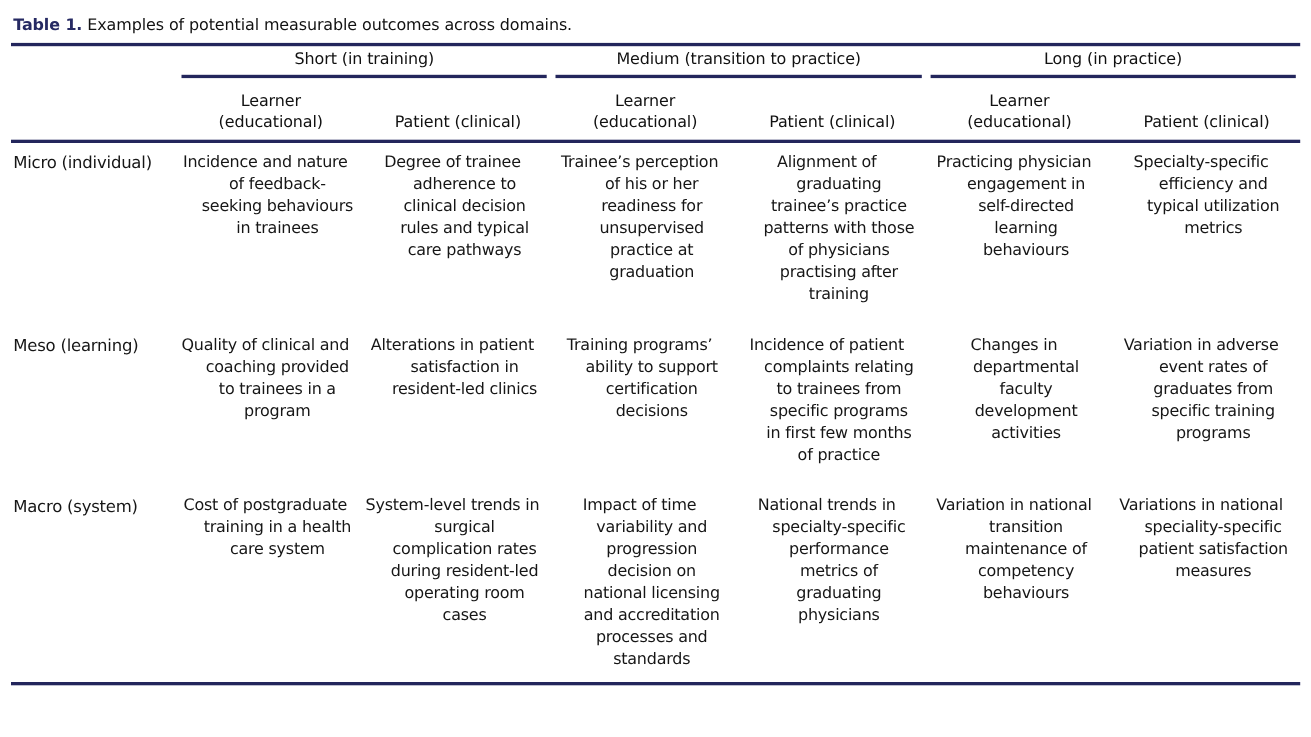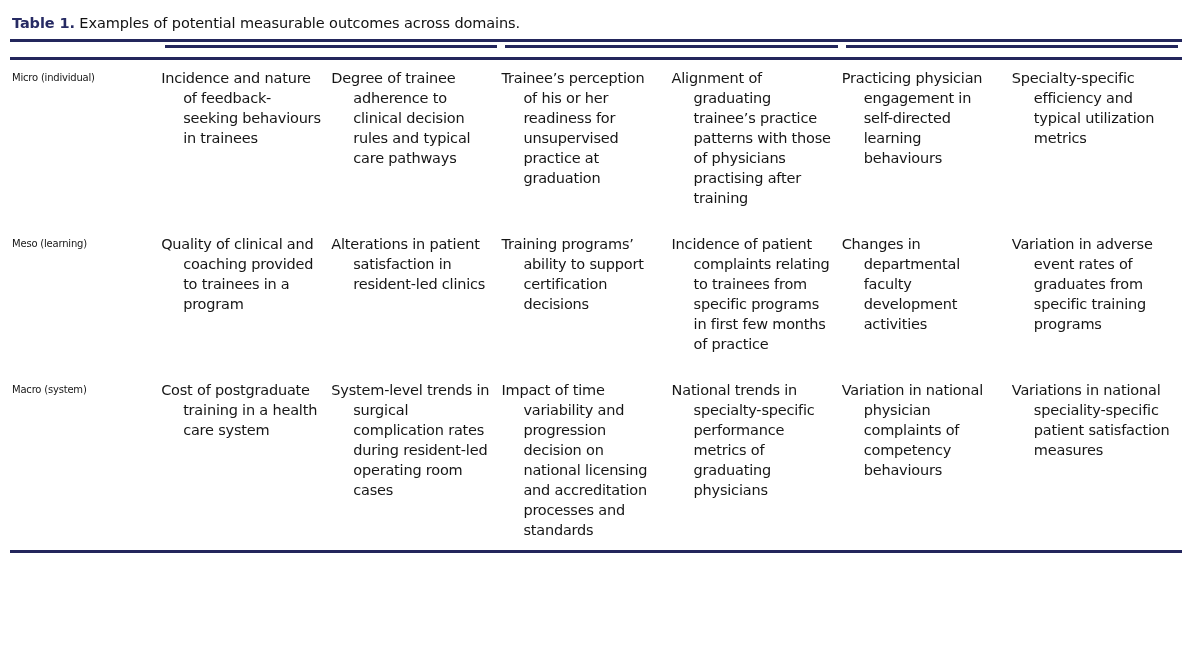--- a/index.html
+++ b/index.html
@@ -86,38 +86,39 @@
 
   .head-sep td {
     padding: 0;
   }
   .head-sep .inner {
     height: 3px;
     background: #23265c;
   }
 
   td.rowlabel {
-    font-size: 10px;
+    font-size: 15px;
     line-height: 20px;
     vertical-align: top;
     padding: 8px 6px 0 2px;
     white-space: nowrap;
     letter-spacing: -0.2px;
   }
   td.cell {
     font-size: 14.5px;
     line-height: 20px;
     vertical-align: top;
     padding: 8px 10px 0 0;
     letter-spacing: -0.2px;
   }
   td.cell .txt {
     display: block;
     padding-left: 22px;
     text-indent: -22px;
+    text-align: center;
   }
   tr.datarow td {
     padding-bottom: 18px;
   }
   tr.datarow.last td {
     padding-bottom: 10px;
   }
 
   .bottom-rule {
     height: 3px;
@@ -142,29 +143,44 @@
         <col class="c-d">
         <col class="c-d">
         <col class="c-d">
         <col class="c-d">
         <col class="c-d">
         <col class="c-d">
     </colgroup>
     <thead>
       <tr>
         <td></td>
+        <td class="grp-head" colspan="2">Short (in training)</td>
+        <td class="grp-head" colspan="2">Medium (transition to practice)</td>
+        <td class="grp-head" colspan="2">Long (in practice)</td>
+      </tr>
+      <tr>
+        <td></td>
         <td class="grp-rule-cell" colspan="2">
             <div class="inner"></div>
           </td>
         <td class="grp-rule-cell" colspan="2">
             <div class="inner"></div>
           </td>
         <td class="grp-rule-cell" colspan="2">
             <div class="inner"></div>
           </td>
+      </tr>
+      <tr>
+        <td></td>
+        <td class="sub-head">Learner<br>(educational)</td>
+        <td class="sub-head">Patient (clinical)</td>
+        <td class="sub-head">Learner<br>(educational)</td>
+        <td class="sub-head">Patient (clinical)</td>
+        <td class="sub-head">Learner<br>(educational)</td>
+        <td class="sub-head">Patient (clinical)</td>
       </tr>
       <tr class="head-sep">
         <td colspan="7">
             <div class="inner"></div>
           </td>
       </tr>
     </thead>
     <tbody>
 
       <tr class="datarow">
@@ -219,21 +235,21 @@
         <td class="cell">
             <span class="txt">System-level trends in surgical complication rates during resident-led operating room cases</span>
           </td>
         <td class="cell">
             <span class="txt">Impact of time variability and progression decision on national licensing and accreditation processes and standards</span>
           </td>
         <td class="cell">
             <span class="txt">National trends in specialty-specific performance metrics of graduating physicians</span>
           </td>
         <td class="cell">
-            <span class="txt">Variation in national physician complaints of competency behaviours</span>
+            <span class="txt">Variation in national transition maintenance of competency behaviours</span>
           </td>
         <td class="cell">
             <span class="txt">Variations in national speciality-specific patient satisfaction measures</span>
           </td>
       </tr>
 
     </tbody>
   </table>
 
   <div class="bottom-rule"></div>

